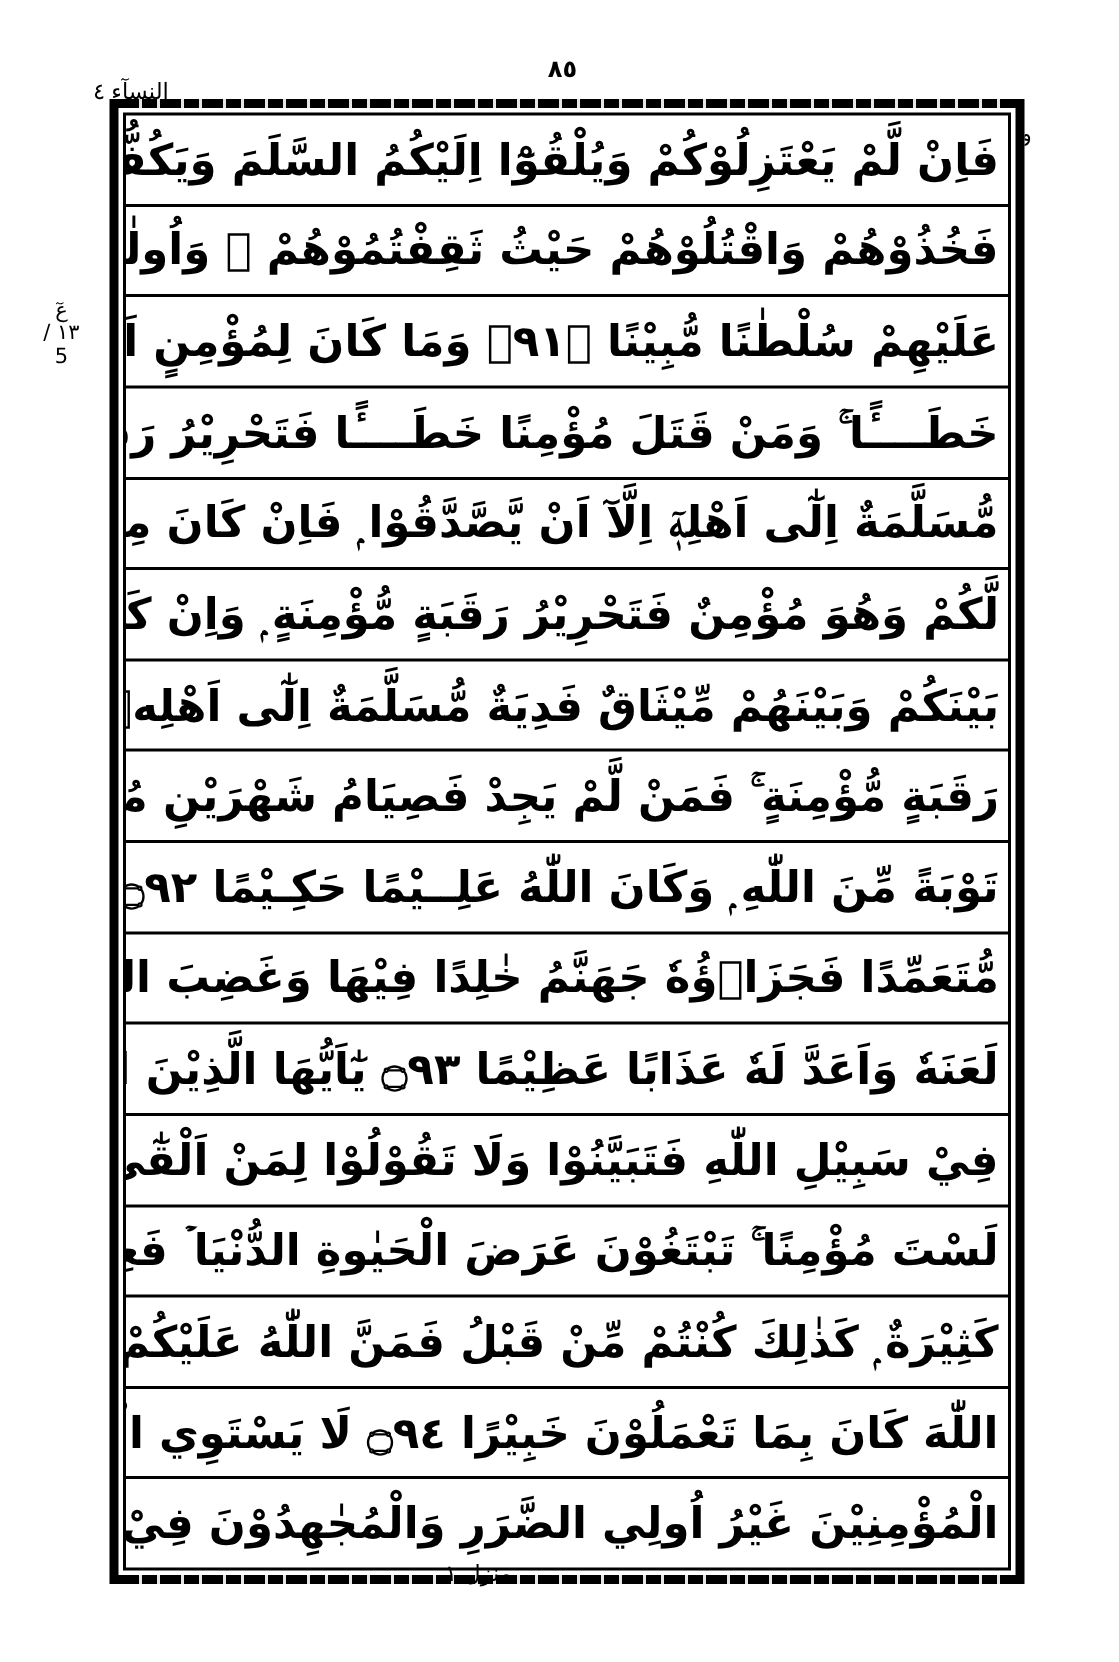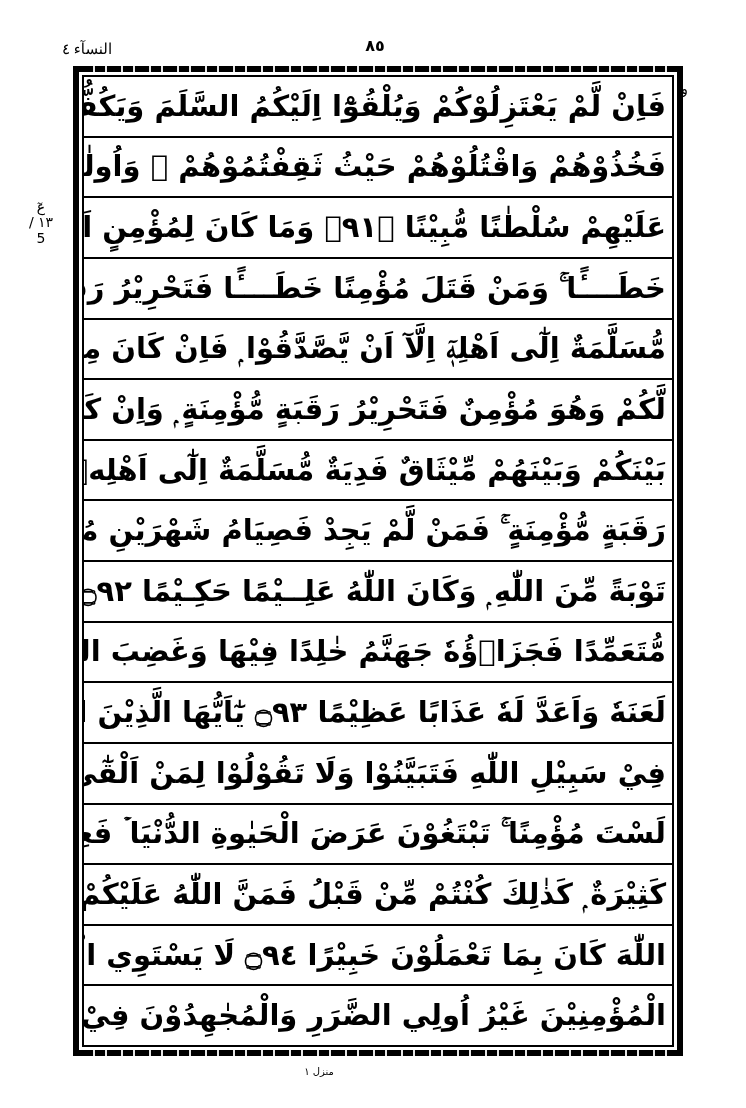--- a/index.html
+++ b/index.html
@@ -4,22 +4,22 @@
 <style>
   html, body { margin: 0; padding: 0; background: #ffffff; }
   body {
     width: 746px; height: 1108px; position: relative; overflow: hidden;
     font-family: "DejaVu Sans", sans-serif; color: #000;
   }
   .header {
     position: absolute; top: 40px; left: 60px; width: 630px; height: 26px;
   }
   .hdr-left {
-    position: absolute; left: 2px; top: 0; font-size: 15px; direction: rtl;
-    font-family: Liberation Serif, serif;
+    position: absolute; left: 2px; top: 12px; font-size: 15px; direction: rtl;
+    font-family: Liberation Sans, sans-serif;
   }
   .hdr-center {
     position: absolute; left: 0; right: 0; top: -4px; text-align: center;
     font-size: 16px; font-weight: bold; font-family: "DejaVu Sans", sans-serif;
   }
   .hdr-right {
     position: absolute; right: 2px; top: 0; font-size: 15px; direction: rtl;
     font-family: "DejaVu Sans", sans-serif;
     margin-top: 40px;
   }
@@ -58,22 +58,22 @@
   .line:last-child { border-bottom: none; }
   .line-text {
     display: block; width: 100%; text-align: justify; text-align-last: justify;
   }
   .margin-mark {
     position: absolute; left: 28px; top: 200px; width: 26px;
     font-size: 14px; text-align: center; direction: rtl;
     line-height: 1.1; font-family: "DejaVu Sans", sans-serif;
   }
   .footer {
-    position: absolute; top: 1066px; left: 0; width: 638px; text-align: center;
-    font-size: 10px; direction: rtl; font-family: "DejaVu Sans", sans-serif;
+    position: absolute; top: 1040px; left: 0; width: 638px; text-align: center;
+    font-size: 15px; direction: rtl; font-family: "DejaVu Sans", sans-serif;
   }
 </style>
 </head>
 <body>
 
 <div class="header">
   <span class="hdr-left">النسآء ٤</span>
   <span class="hdr-center">٨٥</span>
   <span class="hdr-right">والمحصنٰت ٥</span>
 </div>

